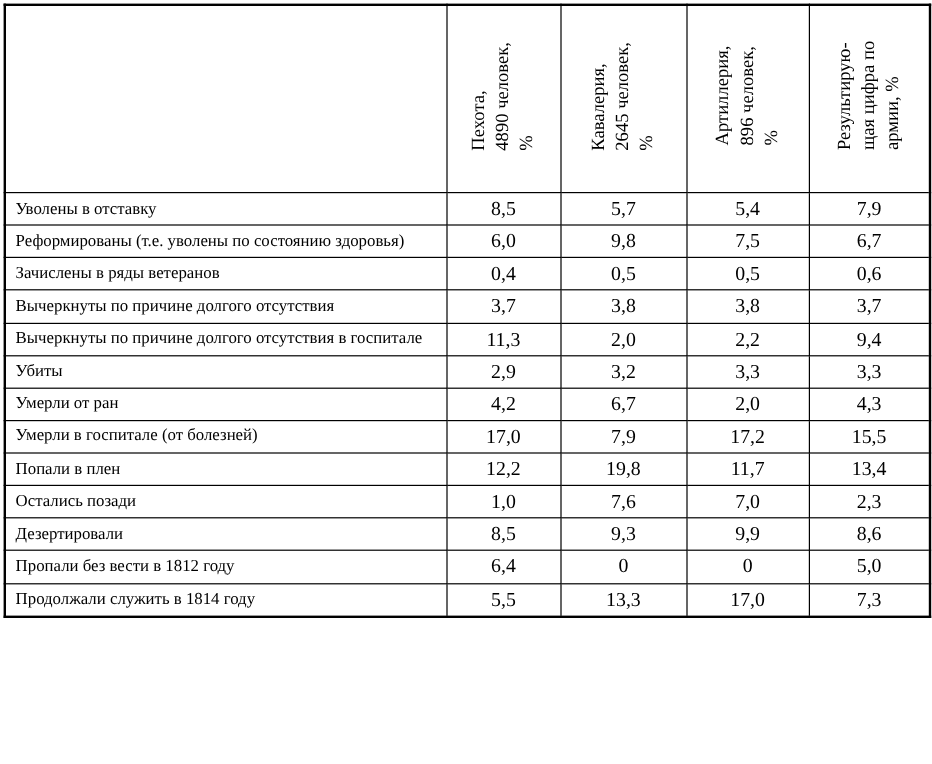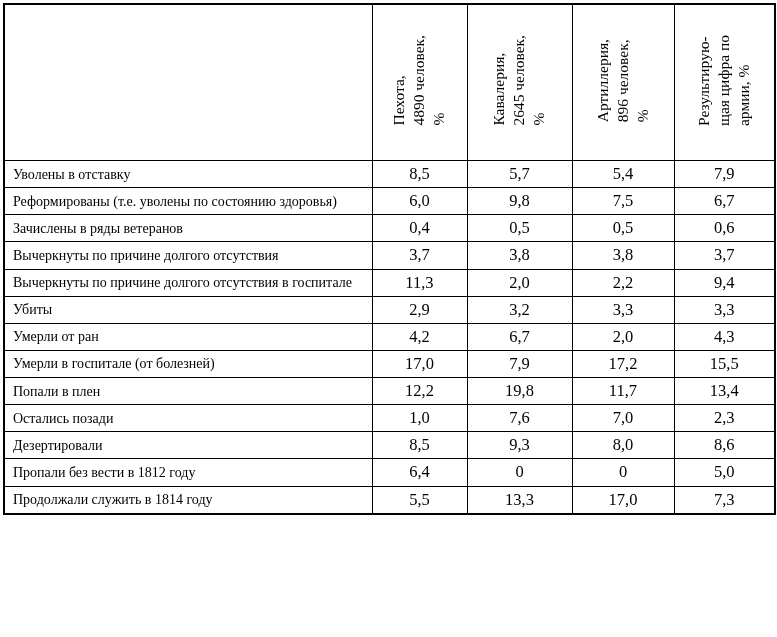--- a/index.html
+++ b/index.html
@@ -157,21 +157,21 @@
           <td class="label">Остались позади</td>
           <td class="val">1,0</td>
           <td class="val">7,6</td>
           <td class="val">7,0</td>
           <td class="val">2,3</td>
         </tr>
         <tr>
           <td class="label">Дезертировали</td>
           <td class="val">8,5</td>
           <td class="val">9,3</td>
-          <td class="val">8,0</td>
+          <td class="val">9,9</td>
           <td class="val">8,6</td>
         </tr>
         <tr>
           <td class="label">Пропали без вести в 1812 году</td>
           <td class="val">6,4</td>
           <td class="val">0</td>
           <td class="val">0</td>
           <td class="val">5,0</td>
         </tr>
         <tr>

